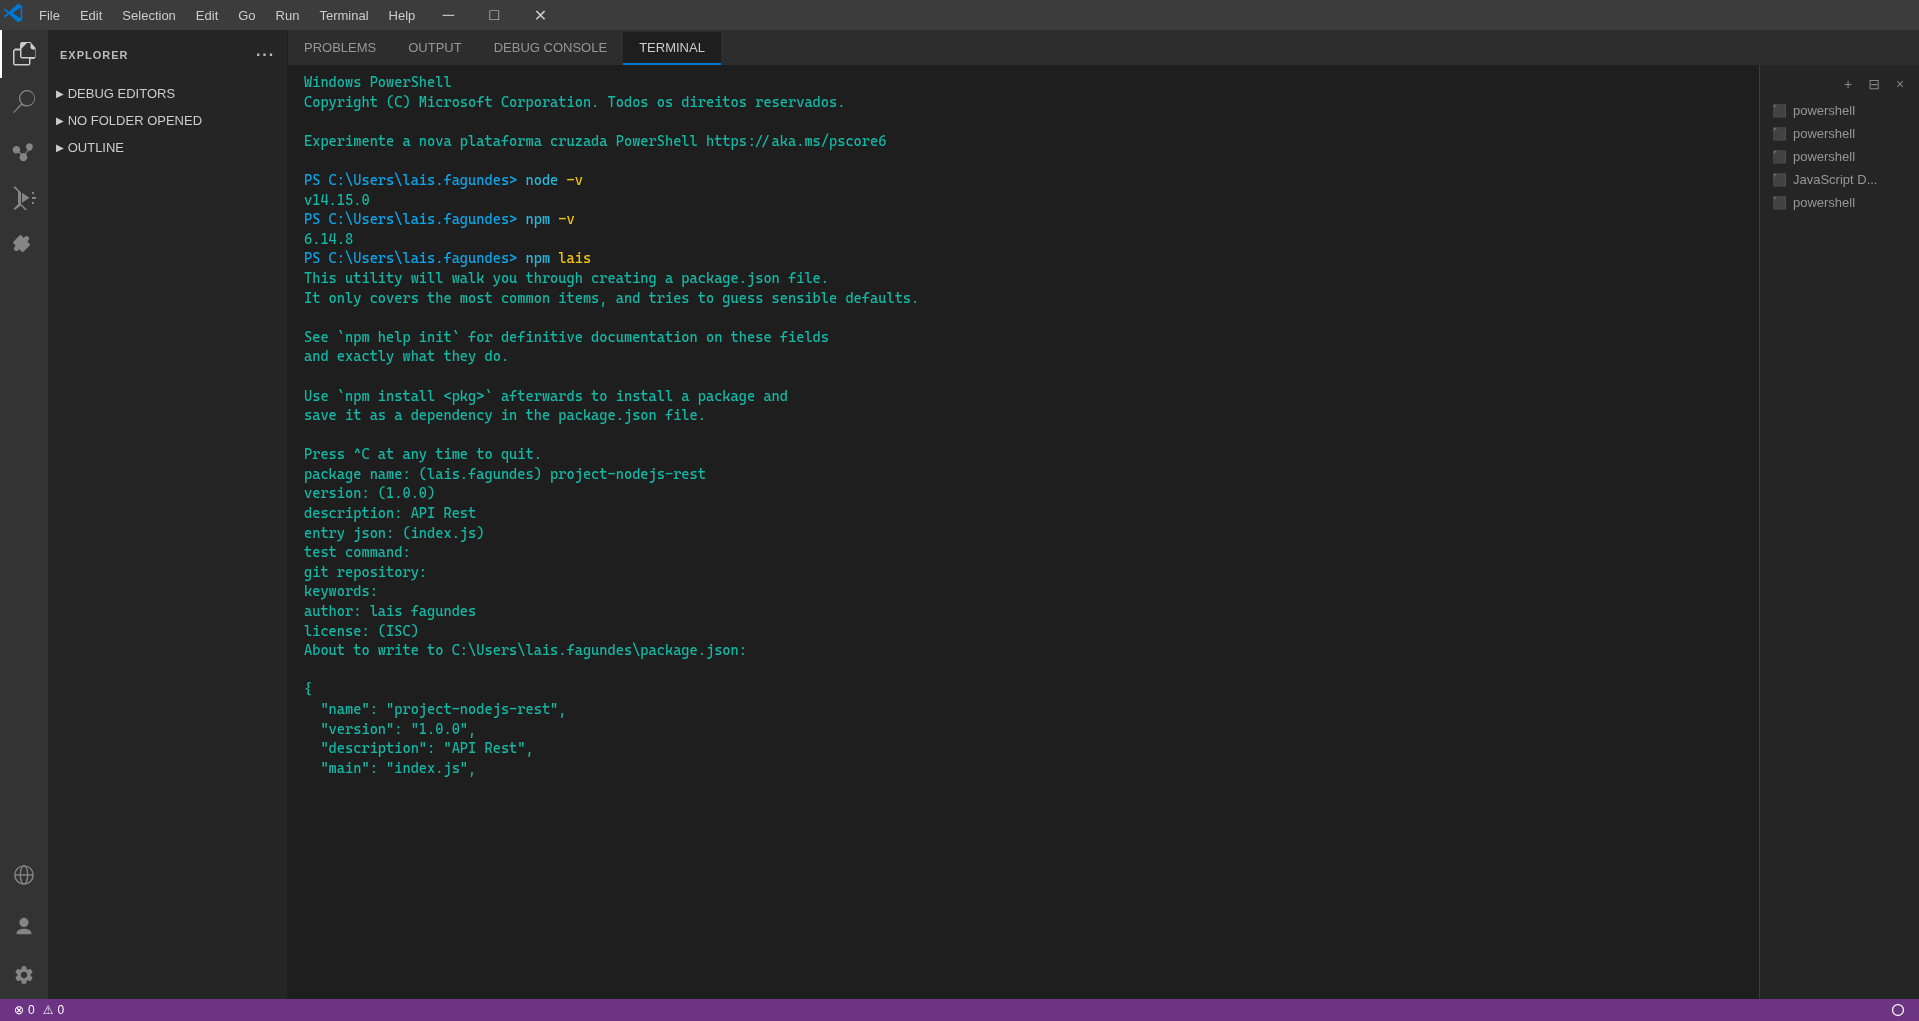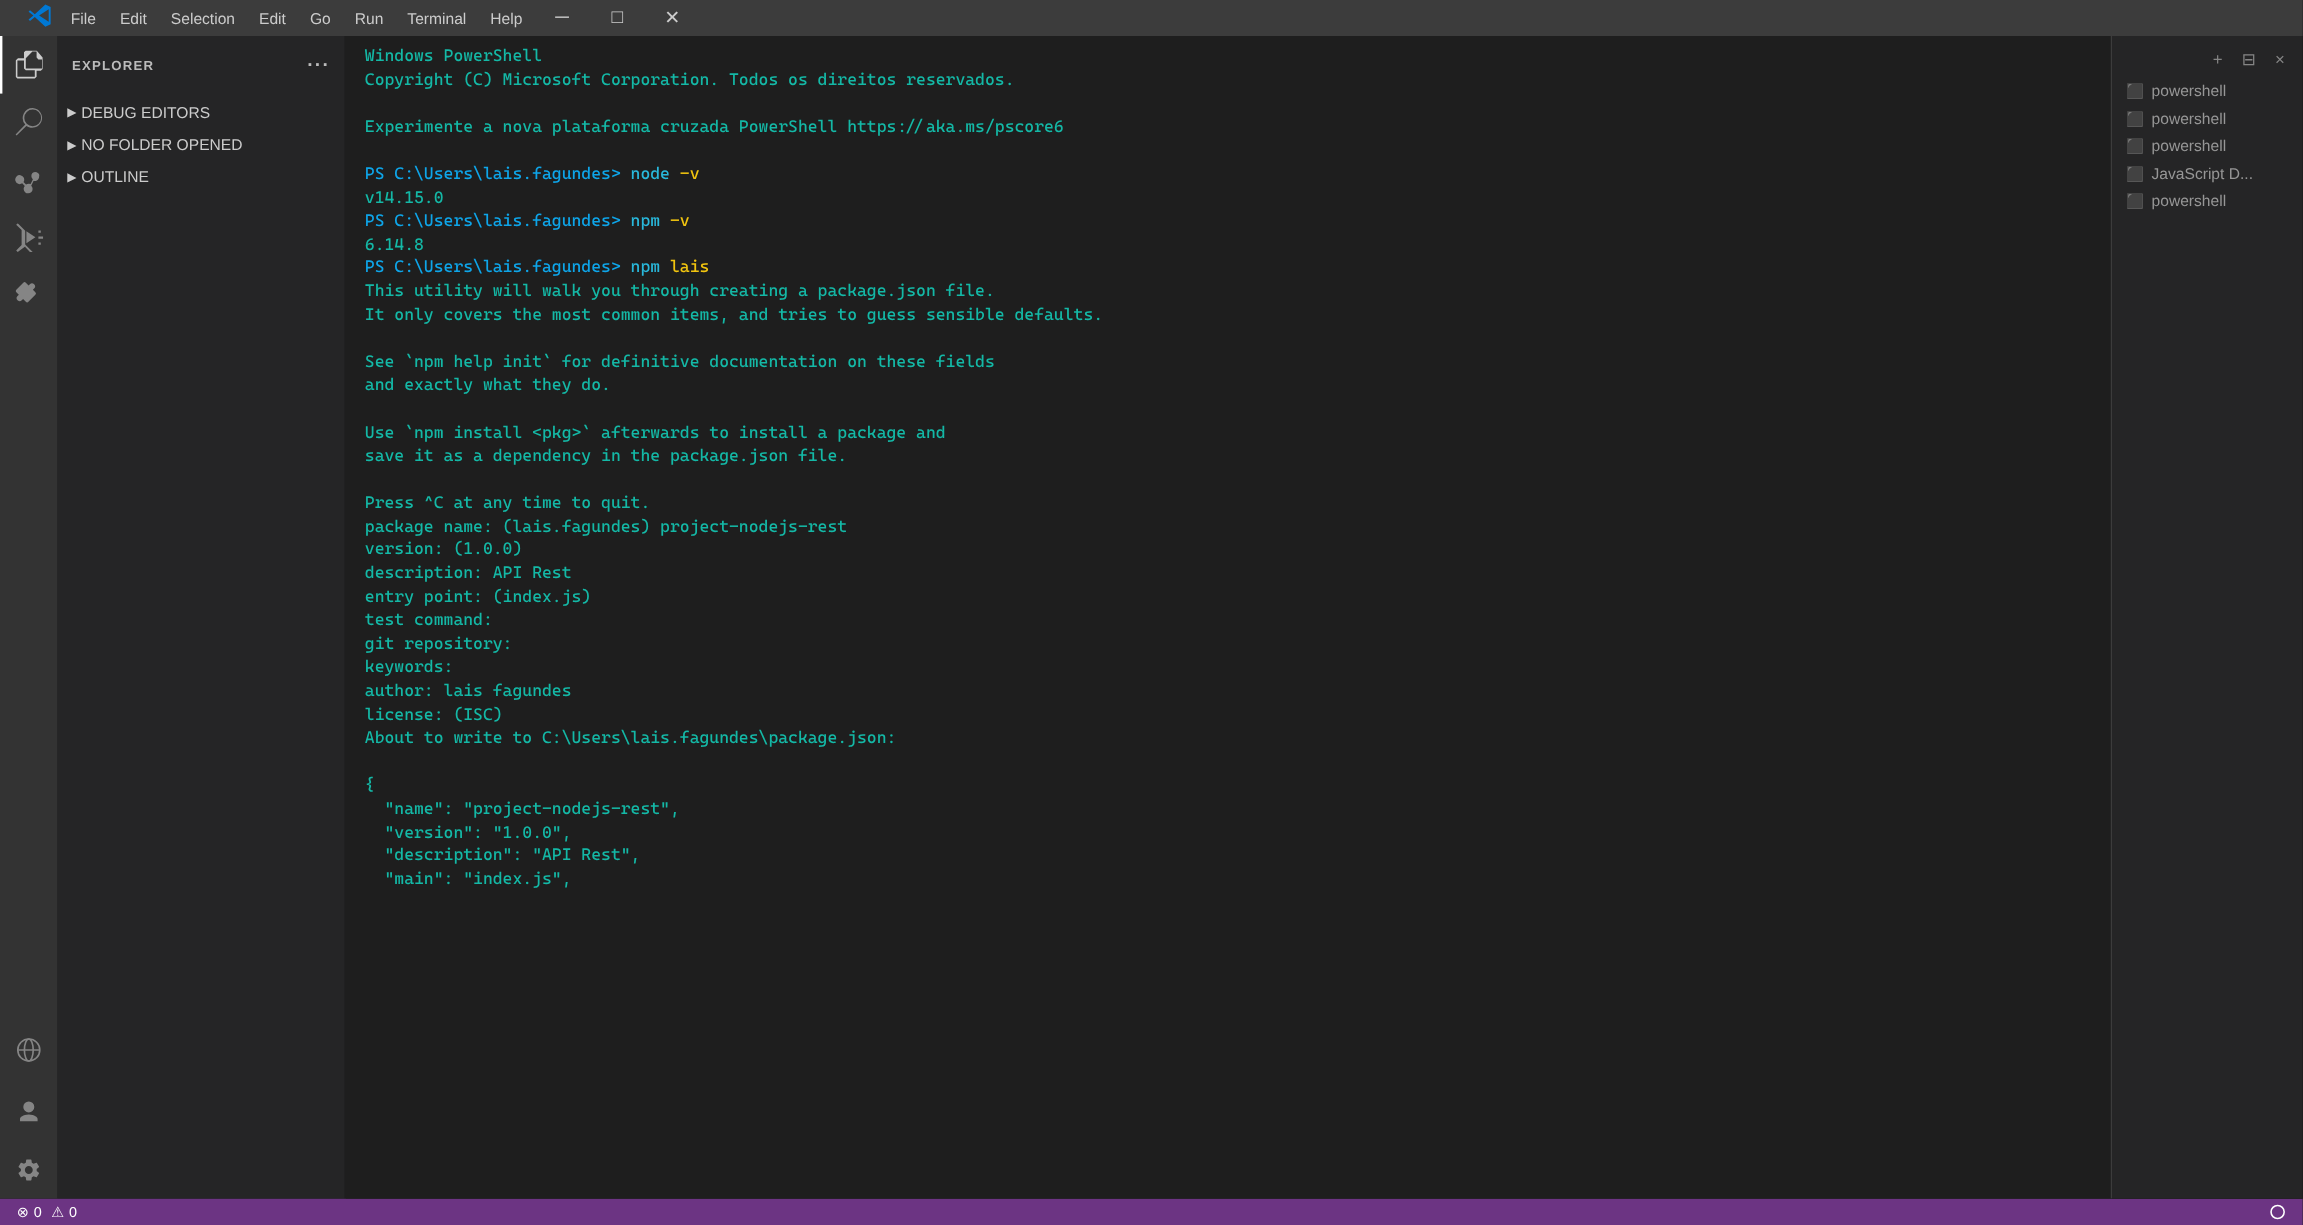--- a/index.html
+++ b/index.html
@@ -13,21 +13,21 @@
       display: flex;
       flex-direction: column;
     }
 
     
     #title-bar {
       display: flex;
       align-items: center;
       background: #3c3c3c;
       height: 30px;
-      padding: 0 23px;
+      padding: 0 3px;
       flex-shrink: 0;
     }
     #title-bar .menu-items {
       display: flex;
       gap: 0;
     }
     #title-bar .menu-item {
       padding: 4px 10px;
       font-size: 13px;
       color: #cccccc;
@@ -338,20 +338,26 @@
     <div class="sidebar-section">
       <div class="sidebar-section-header">
         <span class="chevron">▶</span>
         <span>OUTLINE</span>
       </div>
     </div>
   </div>
 
   <div id="content">
 
+    <div id="tabs-bar">
+      <div class="tab">PROBLEMS</div>
+      <div class="tab">OUTPUT</div>
+      <div class="tab">DEBUG CONSOLE</div>
+      <div class="tab active">TERMINAL</div>
+    </div>
 
     <div id="terminal-area">
       <div id="terminal-content"><span class="term-normal">Windows PowerShell</span>
 <span class="term-normal">Copyright (C) Microsoft Corporation. Todos os direitos reservados.</span>
 
 <span class="term-normal">Experimente a nova plataforma cruzada PowerShell https://aka.ms/pscore6</span>
 
 <span class="term-prompt">PS C:\Users\lais.fagundes&gt; </span><span class="term-cmd">node</span><span class="term-arg"> -v</span>
 <span class="term-normal">v14.15.0</span>
 <span class="term-prompt">PS C:\Users\lais.fagundes&gt; </span><span class="term-cmd">npm</span><span class="term-arg"> -v</span>
@@ -363,21 +369,21 @@
 <span class="term-normal">See `npm help init` for definitive documentation on these fields</span>
 <span class="term-normal">and exactly what they do.</span>
 
 <span class="term-normal">Use `npm install &lt;pkg&gt;` afterwards to install a package and</span>
 <span class="term-normal">save it as a dependency in the package.json file.</span>
 
 <span class="term-normal">Press ^C at any time to quit.</span>
 <span class="term-normal">package name: (lais.fagundes) project-nodejs-rest</span>
 <span class="term-normal">version: (1.0.0)</span>
 <span class="term-normal">description: API Rest</span>
-<span class="term-normal">entry point: (index.js)</span>
+<span class="term-normal">entry json: (index.js)</span>
 <span class="term-normal">test command:</span>
 <span class="term-normal">git repository:</span>
 <span class="term-normal">keywords:</span>
 <span class="term-normal">author: lais fagundes</span>
 <span class="term-normal">license: (ISC)</span>
 <span class="term-normal">About to write to C:\Users\lais.fagundes\package.json:</span>
 
 <span class="term-normal">{</span>
 <span class="term-normal">  "name": "project-nodejs-rest",</span>
 <span class="term-normal">  "version": "1.0.0",</span>

